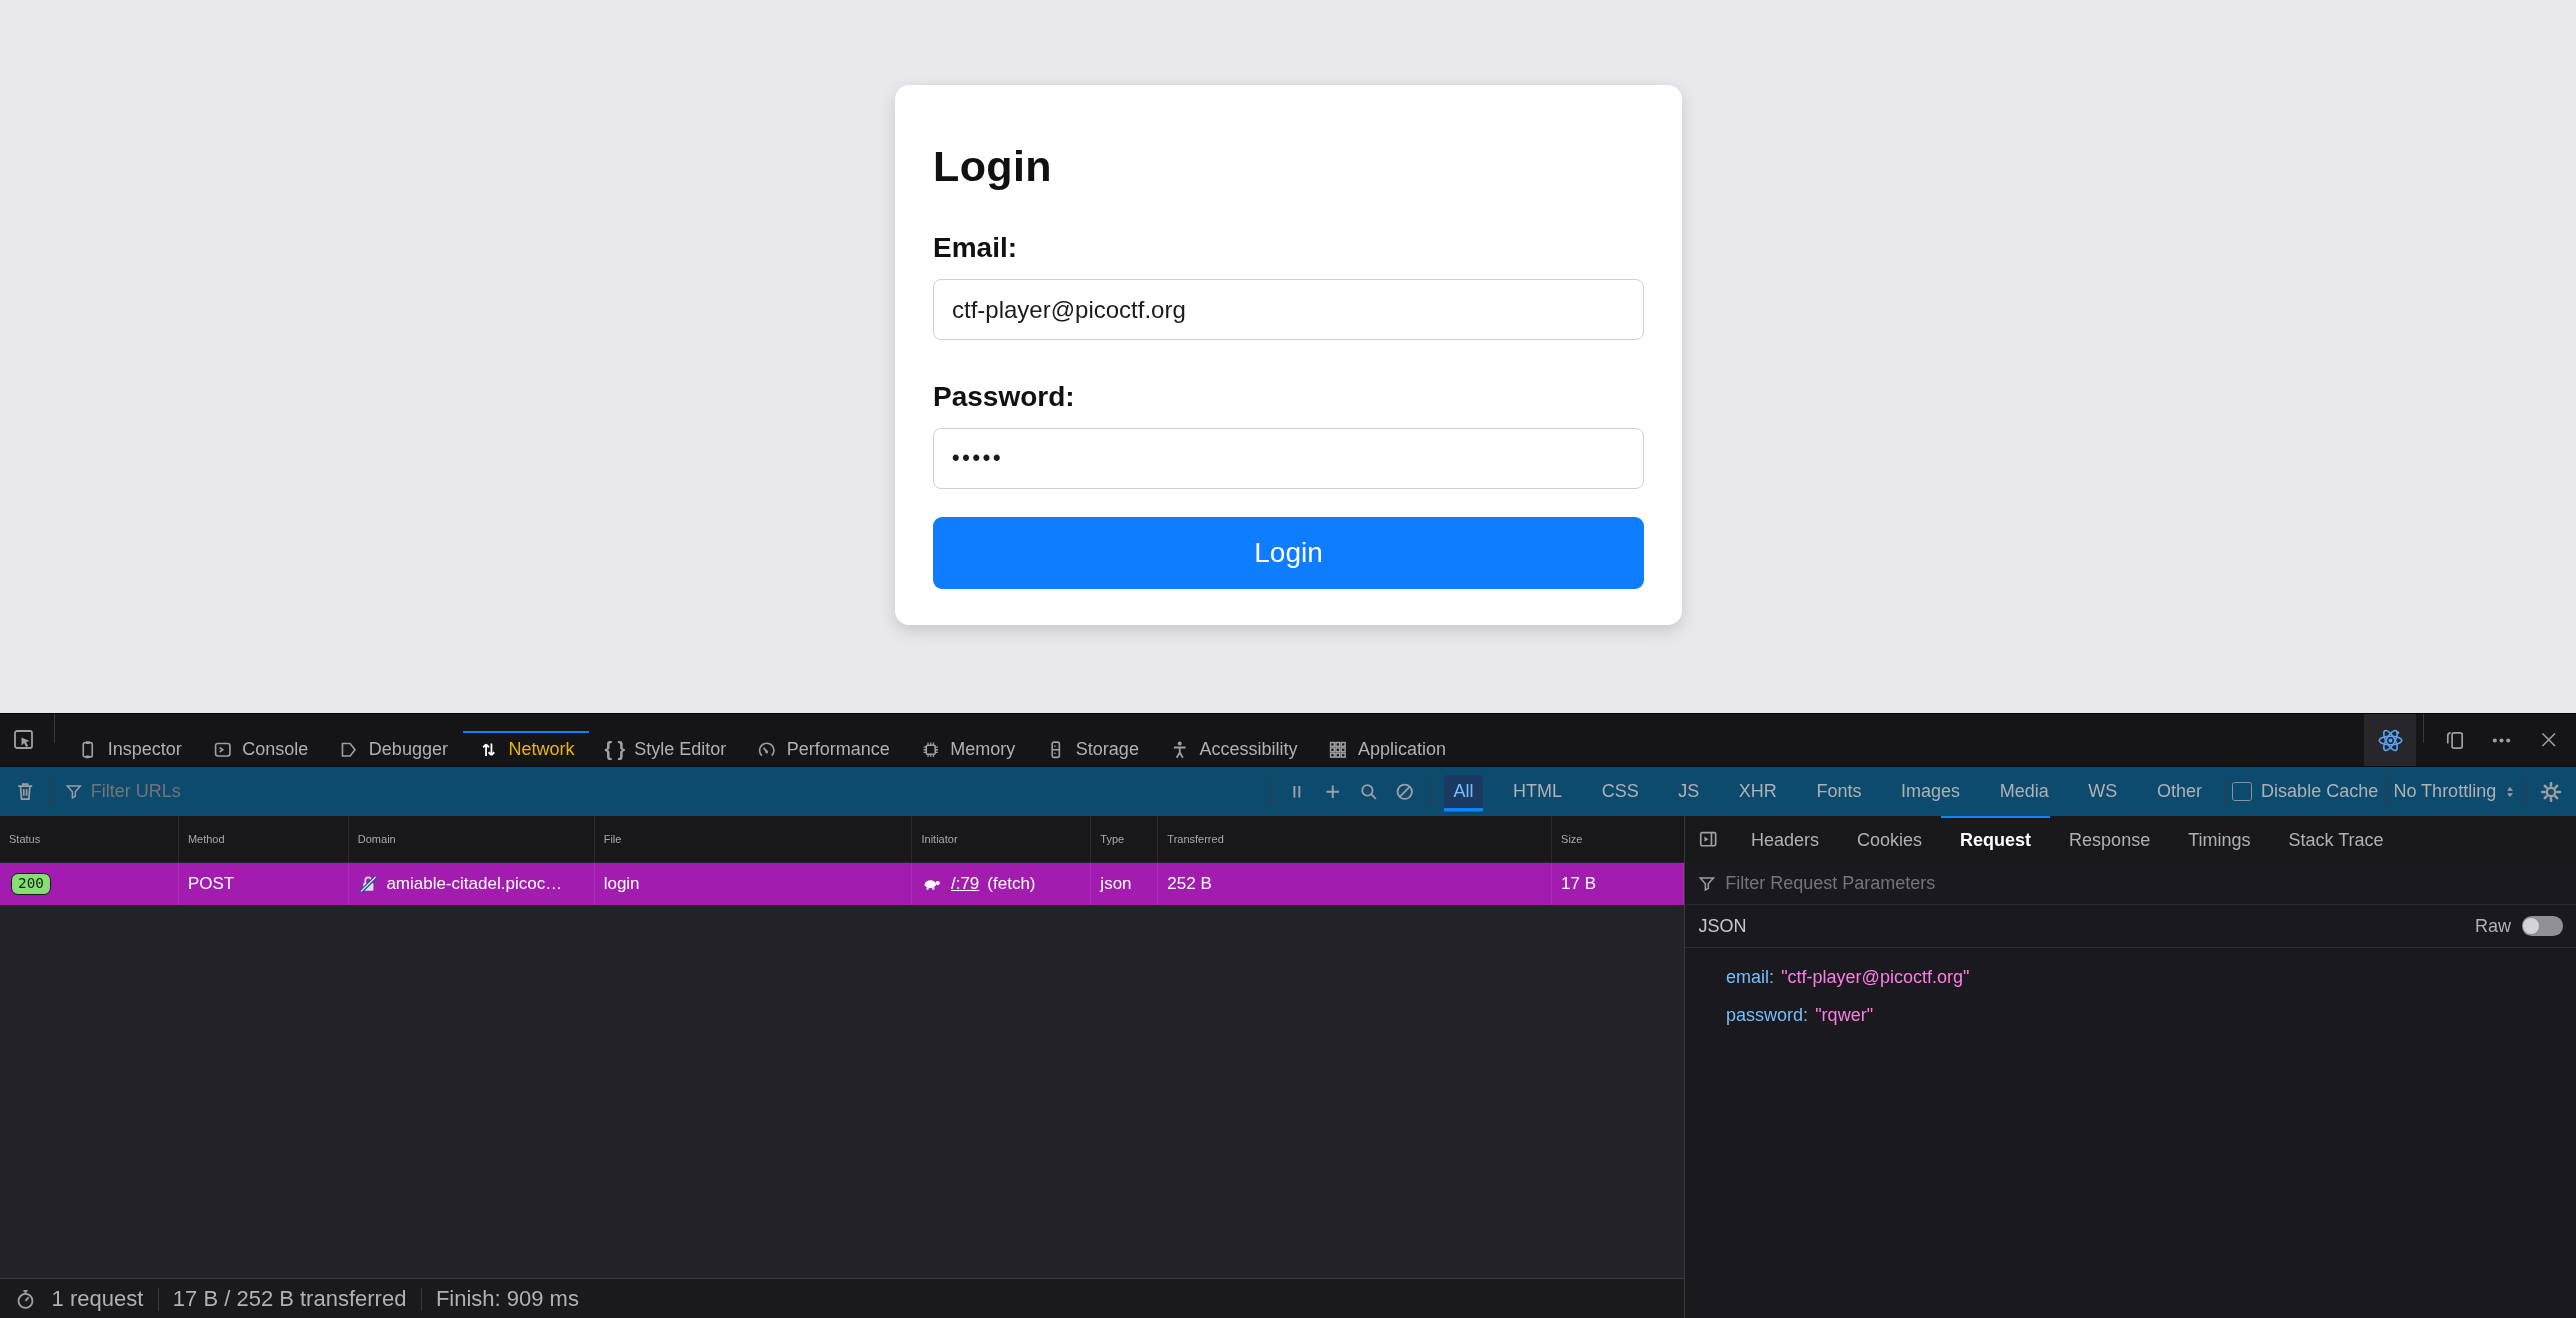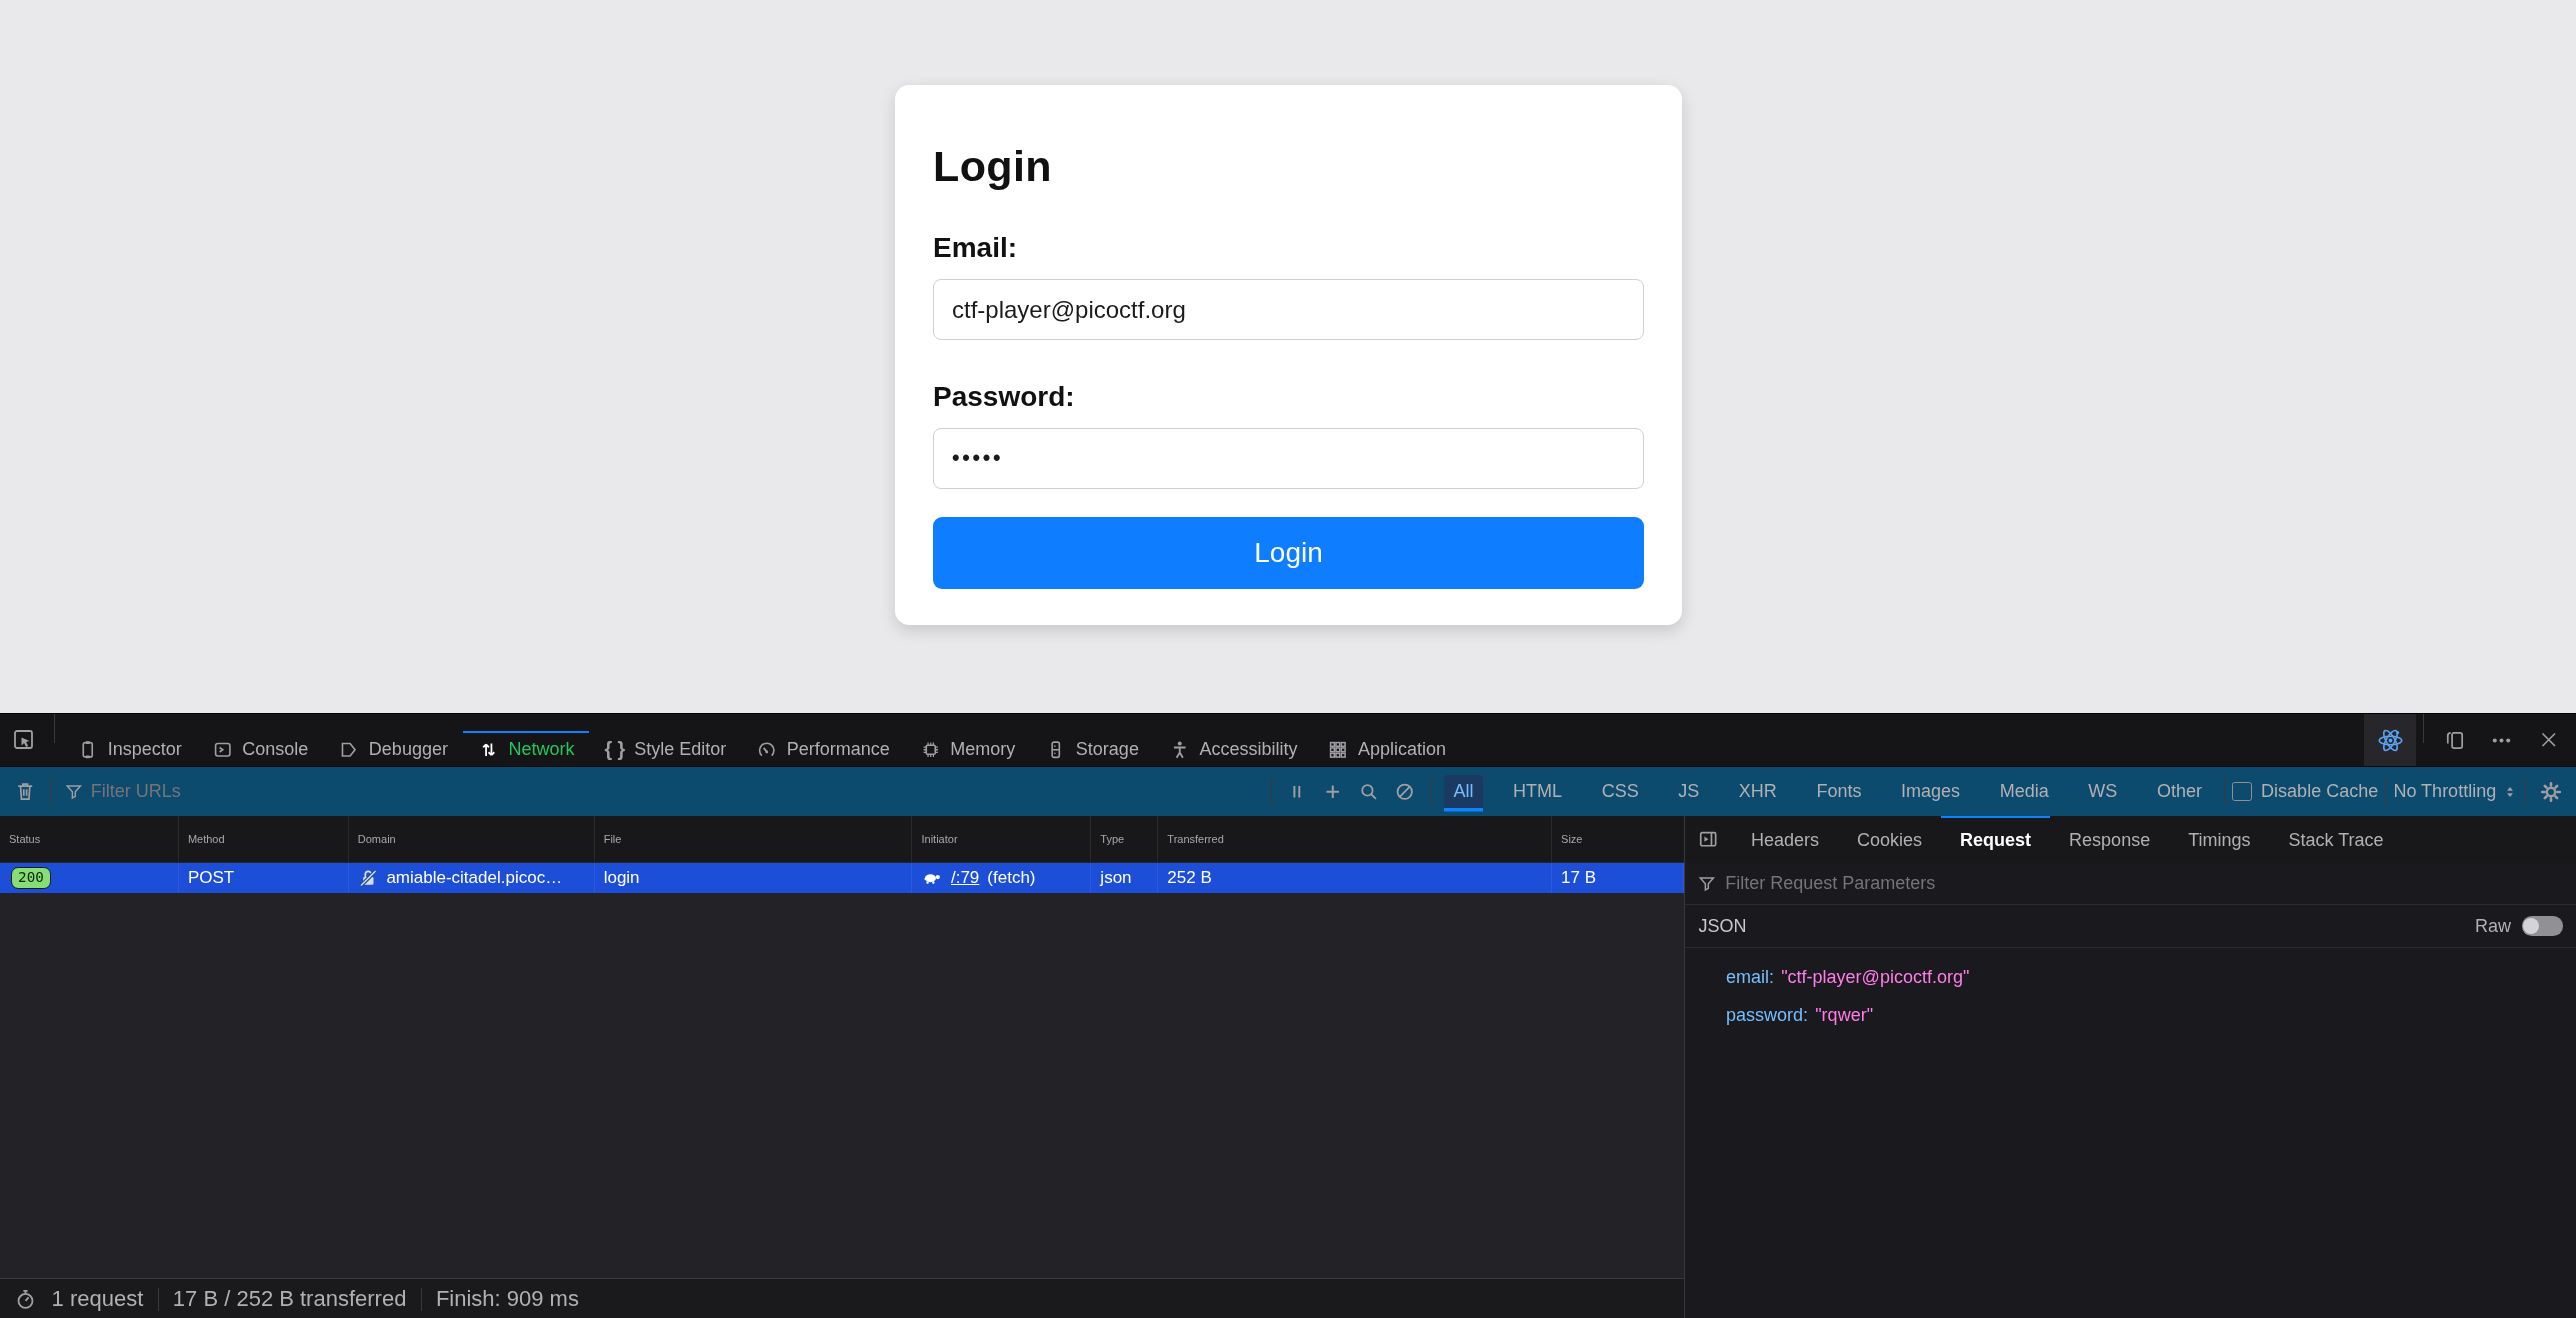--- a/index.html
+++ b/index.html
@@ -29,21 +29,21 @@
 
   
   .devtools { width:100%; height:606px; display:flex; flex-direction:column; background:#1a1a1e; color:#b1b1b3; border-top:0.9px solid #000; }
   .icon { display:inline-flex; align-items:center; justify-content:center; color:#9f9fa3; flex:none; }
   .vsep { width:0.9px; height:29px; background:#3a3a3e; margin:0 7.2px; flex:none; }
 
   
   .dt-tabbar { height:52px; background:#151518; display:flex; align-items:stretch; font-size:18px; }
   .tool-btn { width:47px; display:flex; align-items:center; justify-content:center; cursor:pointer; }
   .dt-tab { display:flex; align-items:center; gap:9px; padding:0 15px; border-top:2.7px solid transparent; cursor:pointer; white-space:nowrap;margin-top:17px; }
-  .dt-tab.selected { color:#22c55e; border-top-color:#0a84ff;align-items:center; }
+  .dt-tab.selected { color:#eab308; border-top-color:#0a84ff;align-items:center; }
   .dt-tab.selected .icon { color:#fff; }
   .flex-spacer { flex:1; }
   .ext-tile { background:#27272b; display:flex; align-items:center; padding:0 12.5px; cursor:pointer; }
   .braces { font-weight:bold; font-size:19.7px; color:#9f9fa3; }
 
   
   .dt-toolbar2 { height:50px; background:#0c4a6e; border-top:0.9px solid #0c0c0d; display:flex; align-items:center; padding:0 7.2px; font-size:18px; }
   .tb-btn { width:36px; height:36px; display:flex; align-items:center; justify-content:center; cursor:pointer; border-radius:2.7px; }
   .filter-input { flex:1; min-width:107px; background:transparent; border:none; outline:none; color:#d7d7db; font-size:18px; font-family:"Liberation Sans", sans-serif; }
   .filter-input::placeholder { color:#757578; }
@@ -55,21 +55,21 @@
   .throttle { display:flex; align-items:center; gap:5.4px; cursor:pointer; white-space:nowrap; }
 
   
   .dt-main { flex:1; display:flex; min-height:0; }
 
   
   .net-pane { width:1684px; flex:none; display:flex; flex-direction:column; background:#232327; }
   .net-header { height:47px; background:#18181b; border-bottom:0.9px solid #26262a; display:flex; font-size:11px; color:#a8a8ac; }
   .hcell { display:flex; align-items:center; padding-left:9px; border-right:0.9px solid #2a2a2e; cursor:pointer; }
   .c0{width:179px;} .c1{width:170px;} .c2{width:246px;} .c3{width:318px;} .c4{width:179px;} .c5{width:67px;} .c6{width:394px;} .c7{width:132px; border-right:none;}
-  .net-row { height:30px; display:flex; background:#1d4ed8; color:#fff; font-size:17px; cursor:pointer;text-align:center; }
+  .net-row { height:42px; display:flex; background:#a21caf; color:#fff; font-size:17px; cursor:pointer;text-align:center; }
   .rcell { display:flex; align-items:center; gap:8px; padding-left:9px; border-right:0.9px solid rgba(255,255,255,.07); overflow:hidden; white-space:nowrap; }
   .status-badge {
     font-family:"DejaVu Sans Mono", monospace; font-size:14.3px; color:#10240e;
     background:#86de74; border:1.8px solid #15181a; border-radius:7.2px; padding:1.8px 6.3px; line-height:1.1; margin-left:1.8px;
   }
   .init-link { color:#fff; text-decoration:underline; }
   .net-filler { flex:1; background:#232327; }
   .net-statusbar { height:41px; background:#1a1a1d; border-top:0.9px solid #38383d; display:flex; align-items:center; gap:14.3px; padding:0 14.3px; font-size:22px; color:#b1b1b3; }
   .sb-sep { width:0.9px; height:23px; background:#3a3a3e; }
 

